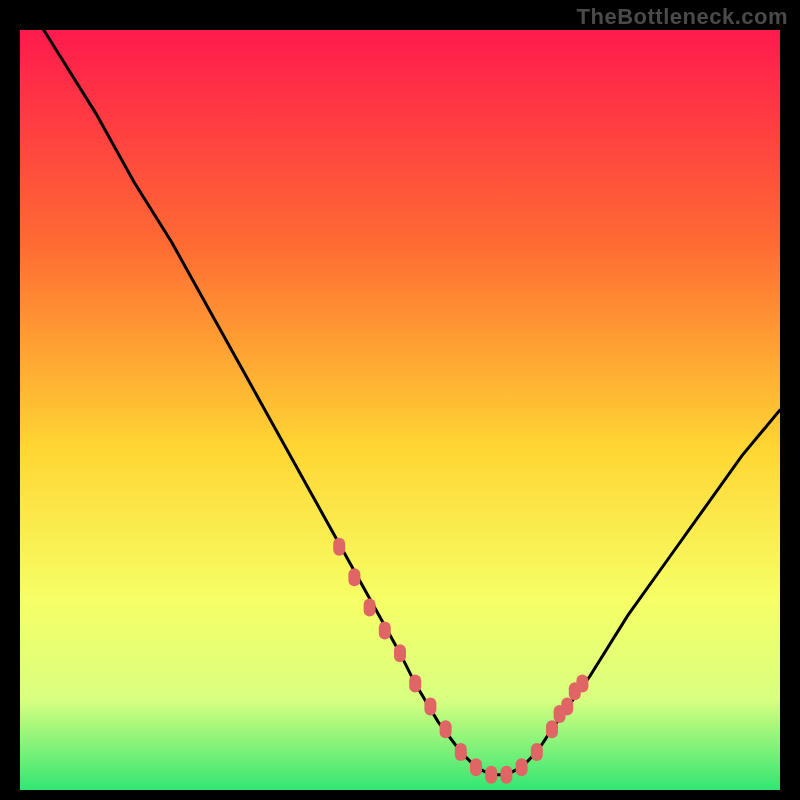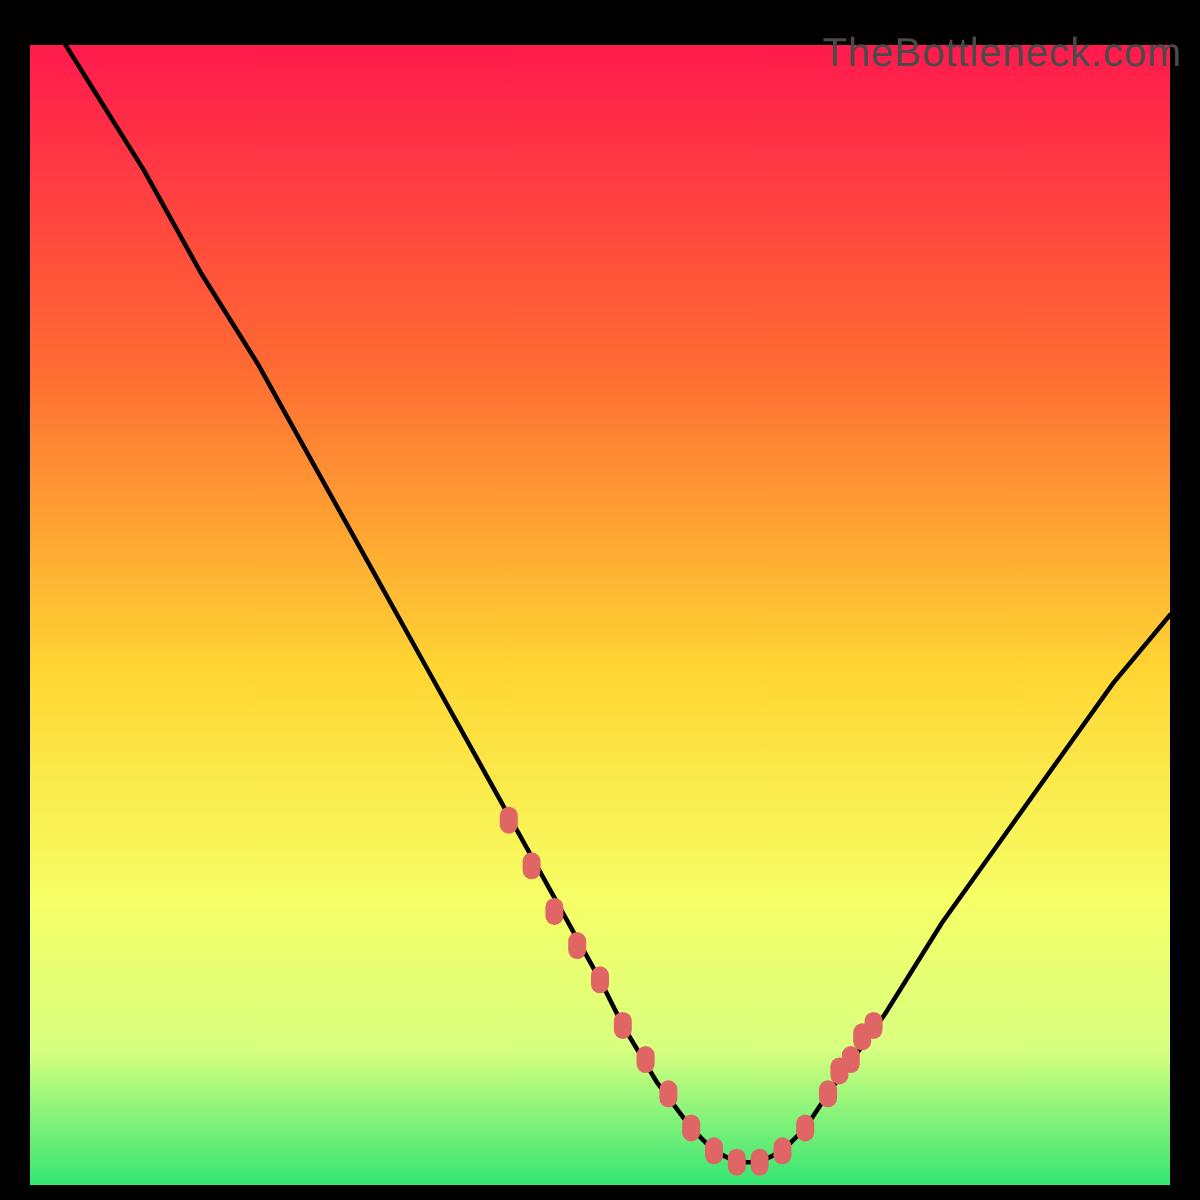--- a/index.html
+++ b/index.html
@@ -12,25 +12,25 @@
     font-family: Arial, Helvetica, sans-serif;
   }
   .frame {
     position: relative;
     width: 800px;
     height: 800px;
     background: #000;
   }
   .watermark {
     position: absolute;
-    top: 20px;
+    top: 4px;
     right: 12px;
     color: #4a4a4a;
-    font-size: 27px;
-    font-weight: normal;
+    font-size: 22px;
+    font-weight: bold;
     letter-spacing: 0.5px;
     z-index: 5;
   }
   .plot {
     position: absolute;
     left: 20px;
     top: 30px;
     width: 760px;
     height: 760px;
   }

